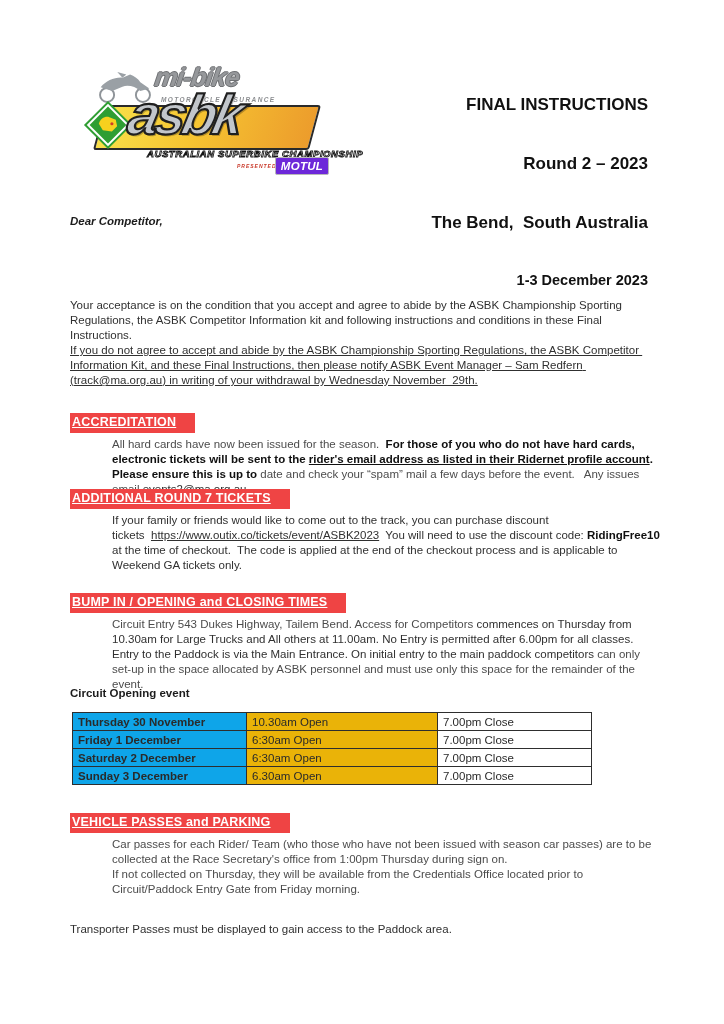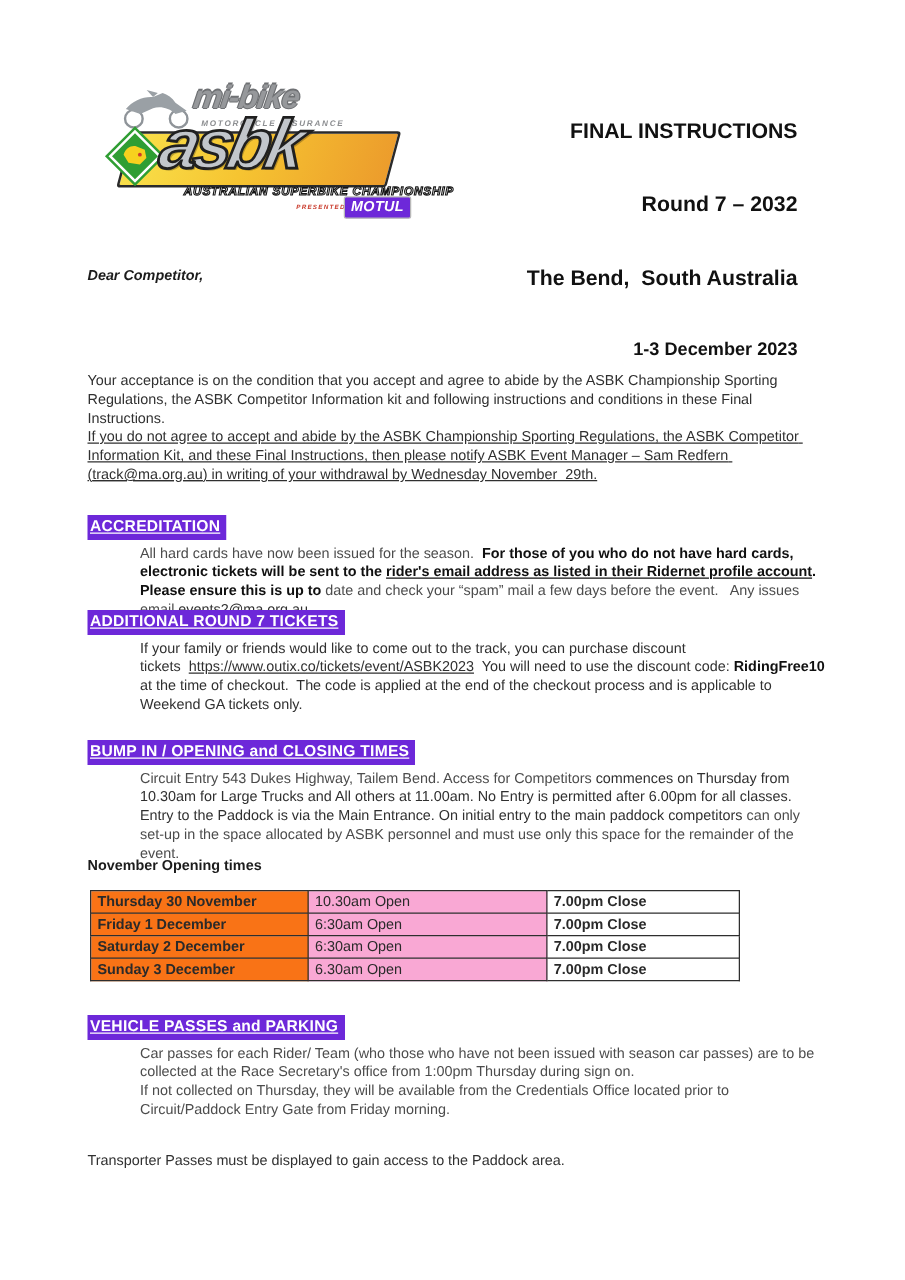--- a/index.html
+++ b/index.html
@@ -2,21 +2,21 @@
 <html><head>
 <meta charset="utf-8">
 <style>
   html,body { margin:0; padding:0; background:#ffffff; }
   .page {
     position:relative; width:724px; height:1024px; background:#fff;
     font-family:"Liberation Sans", sans-serif; color:#303030; overflow:hidden;
   }
 
   
-  .header-block { position:absolute; top:57px; right:86px; text-align:right; color:#111; font-weight:bold; white-space:pre-wrap; }
+  .header-block { position:absolute; top:57px; right:76px; text-align:right; color:#111; font-weight:bold; white-space:pre-wrap; }
   .hline { font-size:17px; line-height:23px; }
   .hline-small { font-size:14.5px; line-height:21px; }
 
   
   .logo { position:absolute; left:85px; top:58px; width:245px; height:118px; }
   .bike-svg { position:absolute; left:8px; top:6px; width:64px; height:44px; }
   .mibike-word {
     position:absolute; left:70px; top:4px; font-size:26px; line-height:30px; font-weight:800; font-style:italic;
     color:#96989b; letter-spacing:-1px; transform:skewX(-8deg);
     text-shadow:1px 0 #6f7174,-1px 0 #6f7174,0 1px #6f7174,0 -1px #6f7174;
@@ -59,32 +59,32 @@
   .p1 { position:absolute; left:70px; top:243px; width:590px; }
   .p2 { position:absolute; left:70px; top:298px; width:590px; }
   .p3 { position:absolute; left:70px; top:343px; width:590px;text-decoration:underline; }
 
   .section { position:absolute; left:70px; width:592px; }
   .sec-accreditation { top:412px; }
   .sec-tickets { top:488px; }
   .sec-bump { top:592px; }
   .sec-vehicle { top:812px; }
   .sec-heading {
-    display:inline-block; background:#6d28d9; color:#fff; font-weight:bold; font-size:12.5px; line-height:15px;
-    padding:2px 5px 3px 2px; text-decoration:underline; letter-spacing:0.2px;
+    display:inline-block; background:#ef4444; color:#fff; font-weight:bold; font-size:12.5px; line-height:15px;
+    padding:2px 19px 3px 2px; text-decoration:underline; letter-spacing:0.2px;
   }
   .sec-body { margin-top:4px;margin-left:42px; }
 
   .circuit-label { position:absolute; left:70px; top:687px; font-size:11.5px; font-weight:bold; color:#1c1c1c; }
 
   .times-table { position:absolute; left:72px; top:712px; border-collapse:collapse; }
   .times-table td { border:1px solid #2e2e2e; font-size:11.5px; padding:0 5px; height:17px; vertical-align:middle; color:#2a2a2a; }
-  .col-day { width:163px; background:#f97316; font-weight:bold; color:#1c1c1c; }
-  .col-open { width:180px; background:#f9a8d4; }
-  .col-close { width:143px; background:#fff;font-weight:bold; }
+  .col-day { width:163px; background:#0ea5e9; font-weight:bold; color:#1c1c1c; }
+  .col-open { width:180px; background:#eab308; }
+  .col-close { width:143px; background:#fff; }
 
   .transporter { position:absolute; left:70px; top:922px; width:592px; }
 </style>
 </head>
 <body>
 
 <div class="page">
 
   <div class="logo">
     <svg class="bike-svg" viewBox="0 0 100 60">
@@ -103,21 +103,21 @@
       </svg>
     </div>
     <div class="asbk-word">asbk</div>
     <div class="series-title">australian superbike championship</div>
     <div class="presented-by">presented by</div>
     <div class="motul-badge">MOTUL</div>
   </div>
 
   <div class="header-block">
     <div class="hline">FINAL INSTRUCTIONS</div>
-    <div class="hline">Round 7 – 2032</div>
+    <div class="hline">Round 2 – 2023</div>
     <div class="hline">The Bend,  South Australia</div>
     <div class="hline-small">1-3 December 2023</div>
   </div>
 
   <div class="salutation">Dear Competitor,</div>
   <div class="body-text p2"><span>Your acceptance is on the condition that you accept and agree to abide by the ASBK Championship Sporting Regulations, the ASBK Competitor Information kit and following instructions and conditions in these Final Instructions.</span></div>
   <div class="body-text p3"><span>If you do not agree to accept and abide by the ASBK Championship Sporting Regulations, the ASBK Competitor Information Kit, and these Final Instructions, then please notify ASBK Event Manager – Sam Redfern (</span><span class="u link">track@ma.org.au</span><span>) in writing of your withdrawal by Wednesday November  29th.</span></div>
 
   <div class="section sec-accreditation">
     <div><span class="sec-heading">ACCREDITATION</span></div>
@@ -127,21 +127,21 @@
   <div class="section sec-tickets">
     <div><span class="sec-heading">ADDITIONAL ROUND 7 TICKETS</span></div>
     <div class="body-text sec-body"><span>If your family or friends would like to come out to the track, you can purchase discount</span><br><span>tickets  </span><span class="u link">https://www.outix.co/tickets/event/ASBK2023</span><span>  You will need to use the discount code: </span><span class="b">RidingFree10</span><span> at the time of checkout.  The code is applied at the end of the checkout process and is applicable to Weekend GA tickets only.</span></div>
   </div>
 
   <div class="section sec-bump">
     <div><span class="sec-heading">BUMP IN / OPENING and CLOSING TIMES</span></div>
     <div class="body-text sec-body"><span class="muted">Circuit Entry 543 Dukes Highway, Tailem Bend. Access for Competitors </span><span>commences on Thursday from 10.30am for Large Trucks and All others at 11.00am. No Entry is permitted after 6.00pm for all classes.</span><br><span>Entry to the Paddock is via the Main Entrance. On initial entry to the main paddock competitors </span><span class="muted">can only set-up in the space allocated by ASBK personnel and must use only this space for the remainder of the event.</span></div>
   </div>
 
-  <div class="circuit-label">November Opening times</div>
+  <div class="circuit-label">Circuit Opening event</div>
 
   <table class="times-table">
     <tbody>
         <tr>
           <td class="col-day">Thursday 30 November</td>
           <td class="col-open">10.30am Open</td>
           <td class="col-close">7.00pm Close</td>
         </tr>
         <tr>
           <td class="col-day">Friday 1 December</td>

